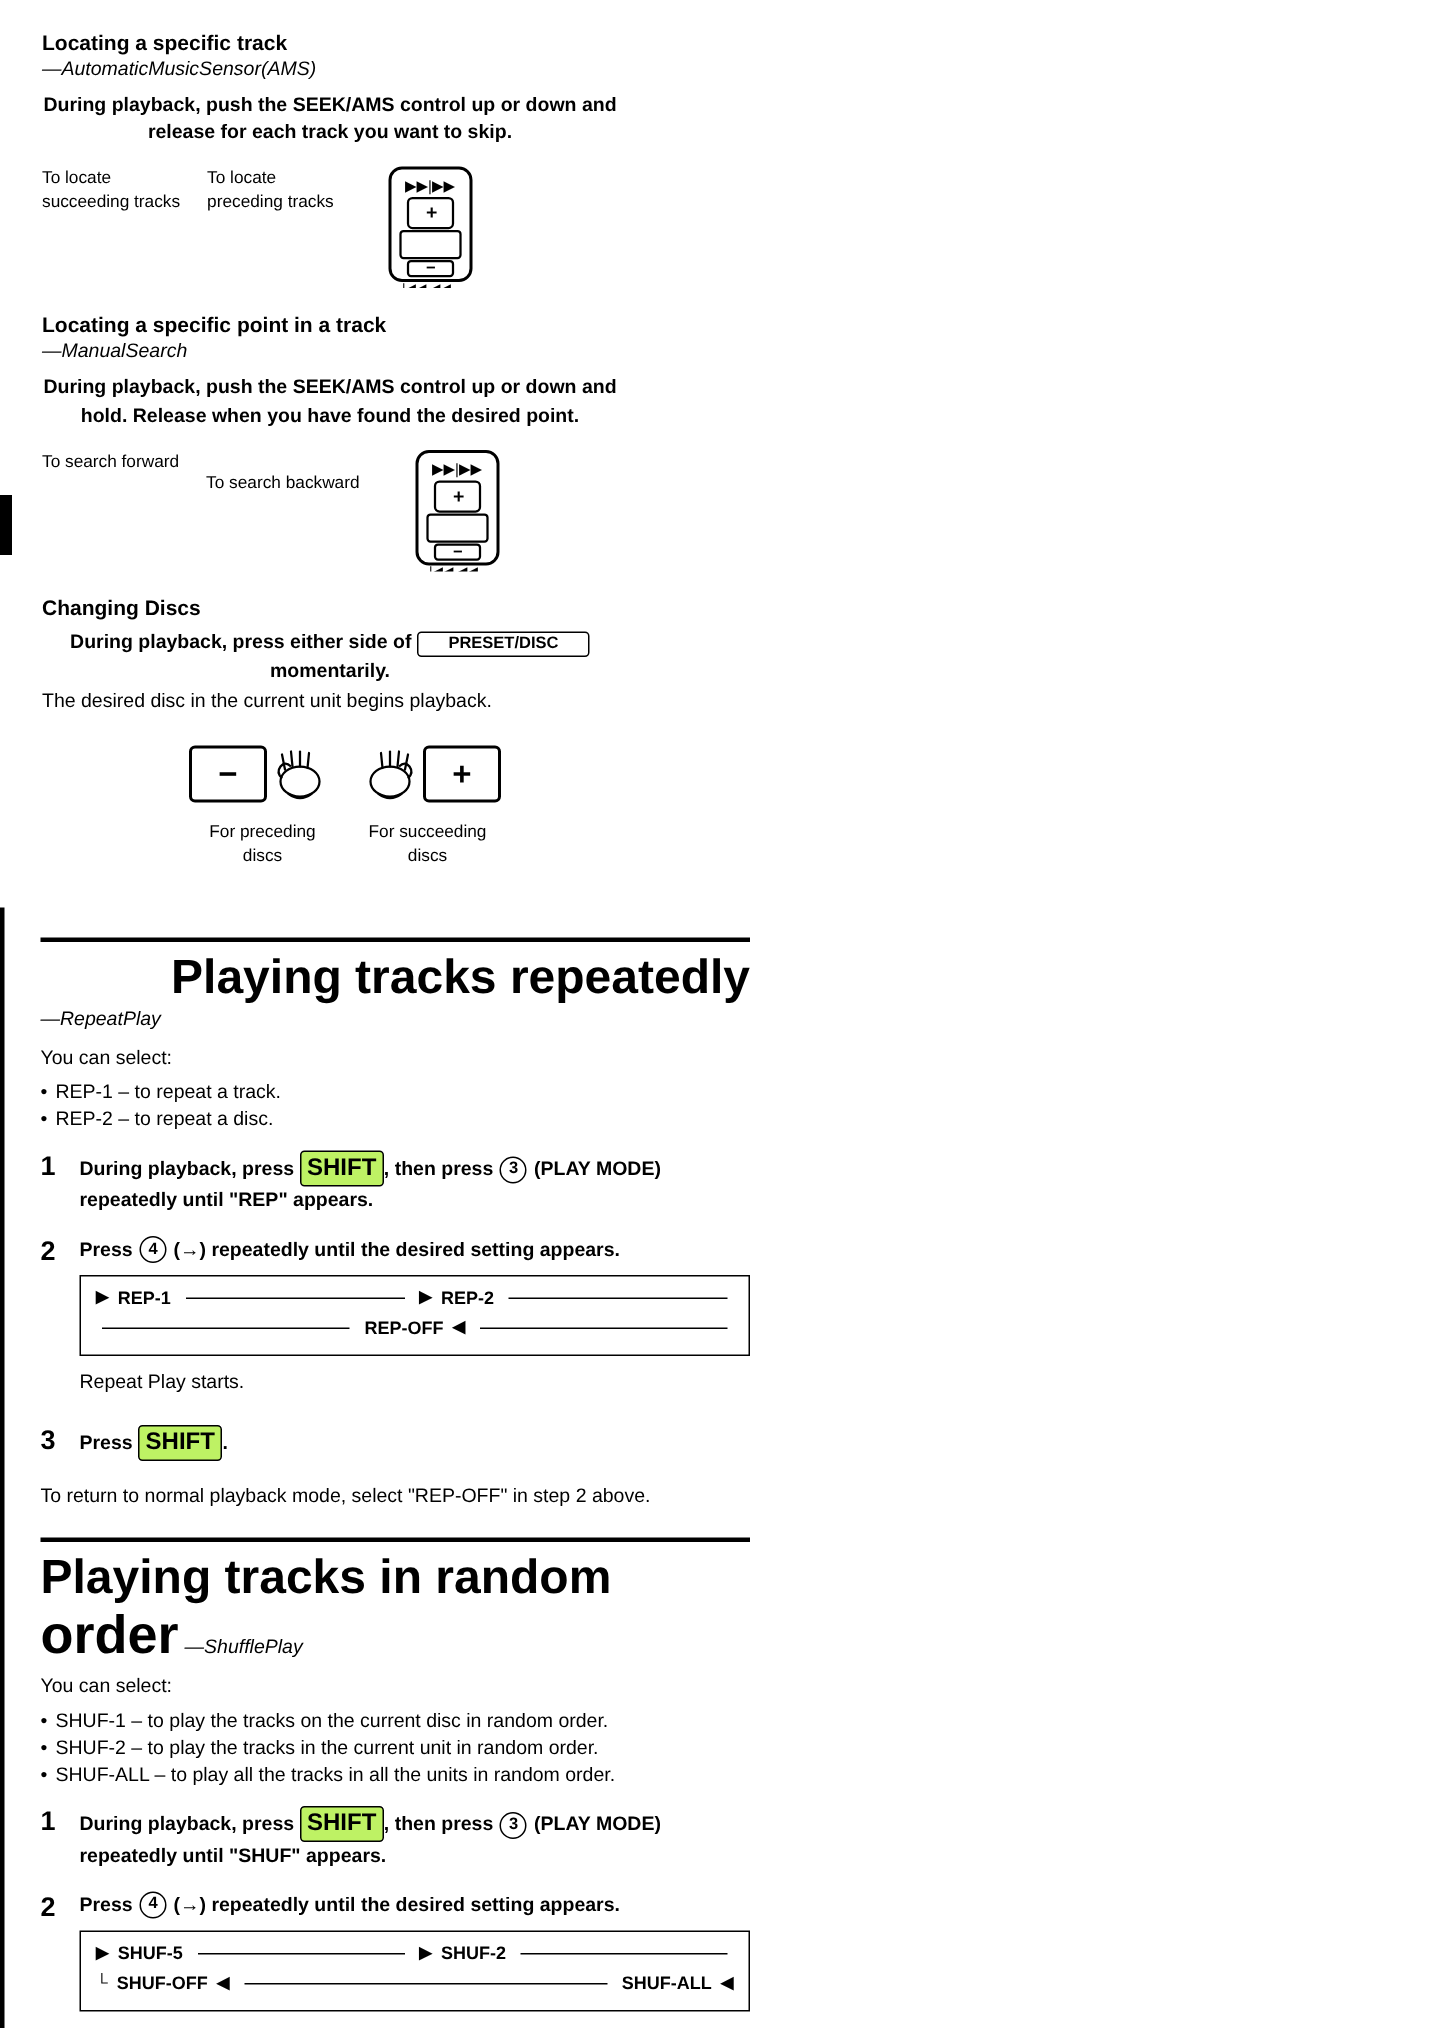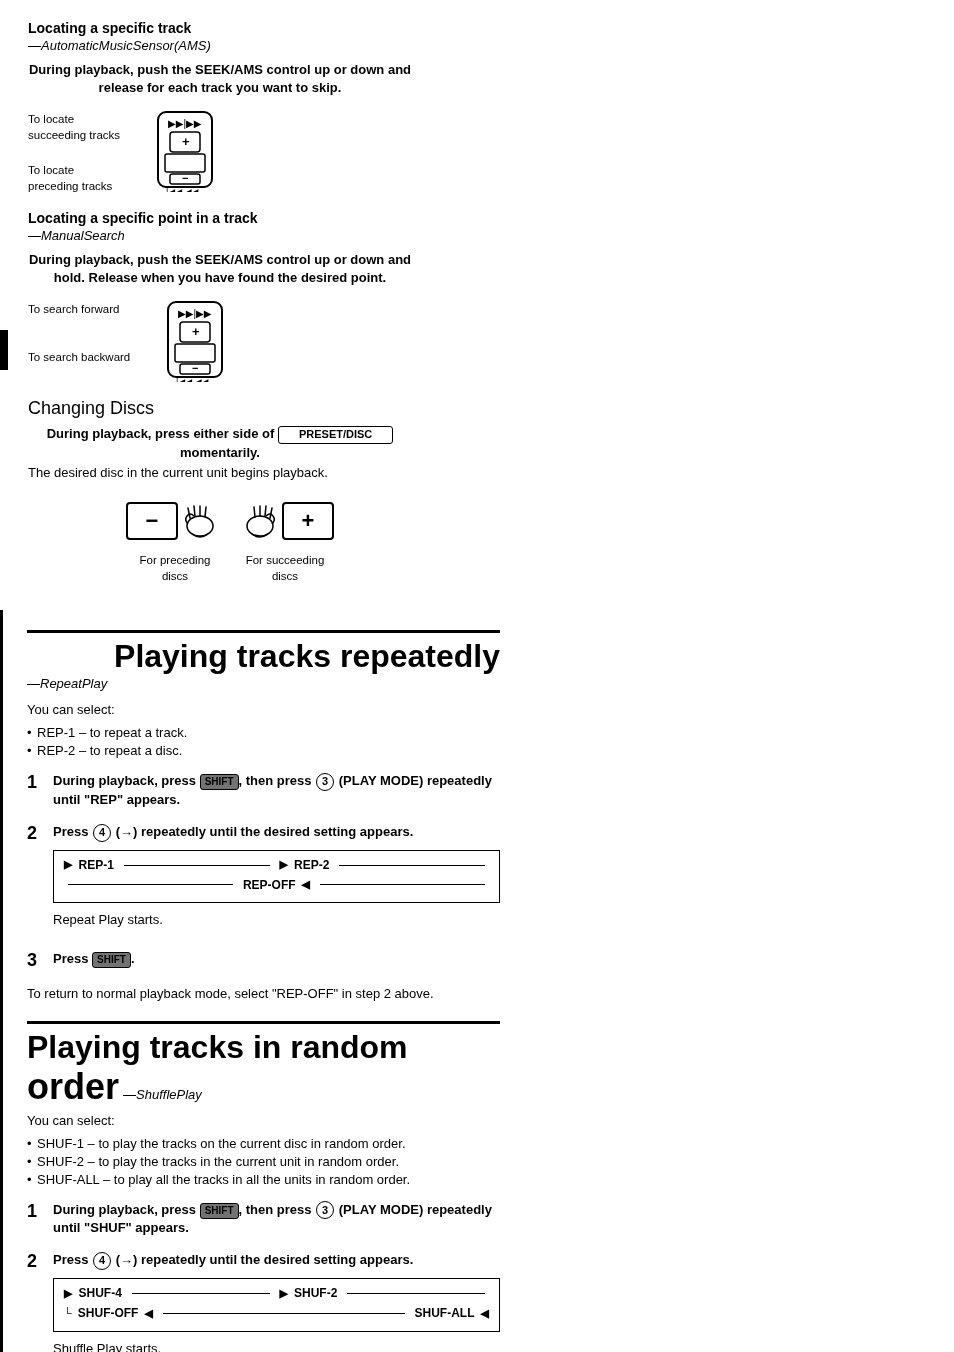--- a/index.html
+++ b/index.html
@@ -45,29 +45,28 @@
       line-height: 1.4;
     }
     .diagram-row {
       display: flex;
       align-items: flex-start;
       margin: 10px 0 16px 0;
       gap: 20px;
     }
     .diagram-labels {
       display: flex;
-      flex-direction: column;
       gap: 18px;
       font-size: 11.5px;
       margin-top: 4px;
     }
     
     .changing-discs-title {
-      font-size: 18px;
-      font-weight: normal;
+      font-size: 14px;
+      font-weight: bold;
       margin-bottom: 6px;
     }
     .disc-diagram {
       display: flex;
       flex-direction: column;
       align-items: center;
       margin: 14px 0 6px 20px;
     }
     .disc-buttons-row {
       display: flex;
@@ -145,23 +144,23 @@
       flex: 1;
     }
     .step-content b {
       font-weight: bold;
     }
     .key-btn {
       display: inline-block;
       border: 1.5px solid #000;
       border-radius: 3px;
       padding: 0 4px;
-      font-size: 10px;
-      font-weight: bold;
-      background: #737373;
+      font-size: 16px;
+      font-weight: bold;
+      background: #bef264;
     }
     .flow-diagram {
       border: 1.5px solid #000;
       padding: 6px 10px;
       margin: 8px 0;
       font-size: 12px;
       font-weight: bold;
       position: relative;
     }
     .flow-row {
@@ -442,21 +441,21 @@
       </div>
 
       <div class="step-row">
         <div class="step-num">2</div>
         <div class="step-content">
           <b>Press <span class="circled">4</span> (→) repeatedly until the desired setting appears.</b>
           
           <div class="flow-diagram">
             <div class="flow-row">
               <span style="font-size:11px;">▶</span>
-              <span>SHUF-4</span>
+              <span>SHUF-5</span>
               <span style="flex:1; border-top:1.5px solid #000; display:inline-block; vertical-align:middle; margin:0 4px;"></span>
               <span style="font-size:11px;">▶</span>
               <span>SHUF-2</span>
               <span style="flex:1; border-top:1.5px solid #000; display:inline-block; vertical-align:middle; margin:0 4px;"></span>
             </div>
             <div class="flow-row" style="margin-top:2px;">
               <span style="font-size:11px;">└</span>
               <span>SHUF-OFF</span>
               <span style="font-size:11px;">◀</span>
               <span style="flex:1; border-top:1.5px solid #000; display:inline-block; vertical-align:middle; margin:0 4px;"></span>

